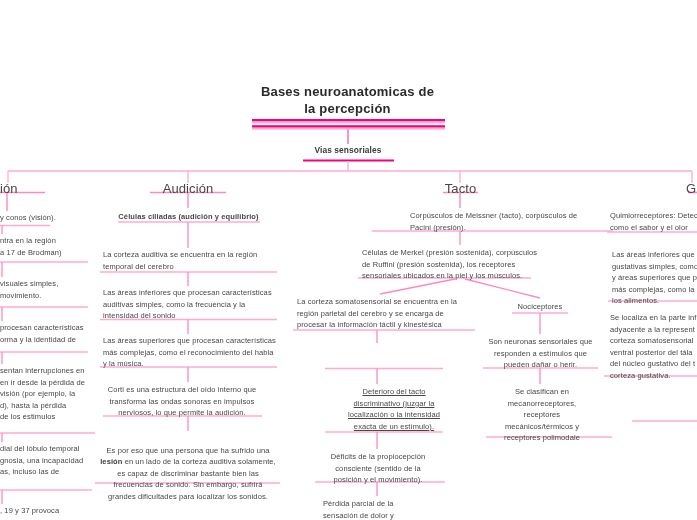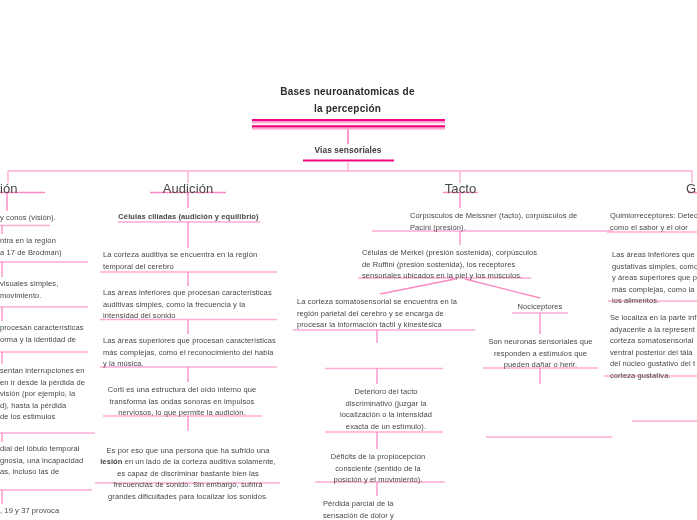--- a/index.html
+++ b/index.html
@@ -8,21 +8,21 @@
     background:#ffffff;font-family:"Liberation Sans",sans-serif;
   }
   #wires{position:absolute;left:0;top:0;pointer-events:none;}
   .node{
     position:absolute;color:#474747;font-size:7.5px;line-height:11.6px;
     white-space:pre-line;letter-spacing:.1px;
   }
   .center{text-align:center;}
   .right{text-align:right;}
   .title{
-    font-size:10px;line-height:16.5px;font-weight:bold;color:#2b2b2b;
+    font-size:13px;line-height:16.5px;font-weight:bold;color:#2b2b2b;
     text-align:center;letter-spacing:.2px;
   }
   .vias{font-size:8.4px;font-weight:bold;color:#3a3a3a;text-align:center;}
   .blabel{font-size:13px;color:#474747;}
   b{font-weight:bold;color:#3f3f3f;}
 </style>
 </head>
 <body>
 
 <div id="canvas">
@@ -152,34 +152,39 @@
   </div>
 
   <div class="node" style="left:375px;top:210px;width:205px;margin-left:35px;">Corpúsculos de Meissner (tacto), corpúsculos de
 Pacini (presión).</div>
   <div class="node" style="left:362px;top:247px;width:195px;">Células de Merkel (presión sostenida), corpúsculos
 de Ruffini (presión sostenida), los receptores
 sensoriales ubicados en la piel y los músculos.</div>
   <div class="node" style="left:297px;top:296px;width:185px;">La corteza somatosensorial se encuentra en la
 región parietal del cerebro y se encarga de
 procesar la información táctil y kinestésica</div>
-  <div class="node center" style="left:320px;top:386px;width:132px;">Deterioro del tacto
+  <div class="node center" style="left:328px;top:386px;width:132px;text-decoration:underline;">Deterioro del tacto
 discriminativo (juzgar la
 localización o la intensidad
 exacta de un estímulo).</div>
   <div class="node center" style="left:312px;top:451px;width:132px;">Déficits de la propiocepción
 consciente (sentido de la
 posición y el movimiento).</div>
   <div class="node" style="left:323px;top:498px;width:120px;">Pérdida parcial de la
 sensación de dolor y</div>
 
   <div class="node center" style="left:505px;top:301px;width:70px;">Nociceptores</div>
   <div class="node center" style="left:482px;top:336px;width:117px;">Son neuronas sensoriales que
 responden a estímulos que
 pueden dañar o herir.</div>
+  <div class="node center" style="left:486px;top:386px;width:112px;">Se clasifican en
+mecanorreceptores,
+receptores
+mecánicos/térmicos y
+receptores polimodale</div>
 
   <div class="node" style="left:610px;top:210px;width:120px;">Quimiorreceptores: Detec
 como el sabor y el olor</div>
   <div class="node" style="left:612px;top:249px;width:120px;">Las áreas inferiores que p
 gustativas simples, como
 y áreas superiores que pr
 más complejas, como la i
 los alimentos.</div>
   <div class="node" style="left:610px;top:312px;width:120px;">Se localiza en la parte inf
 adyacente a la represent

